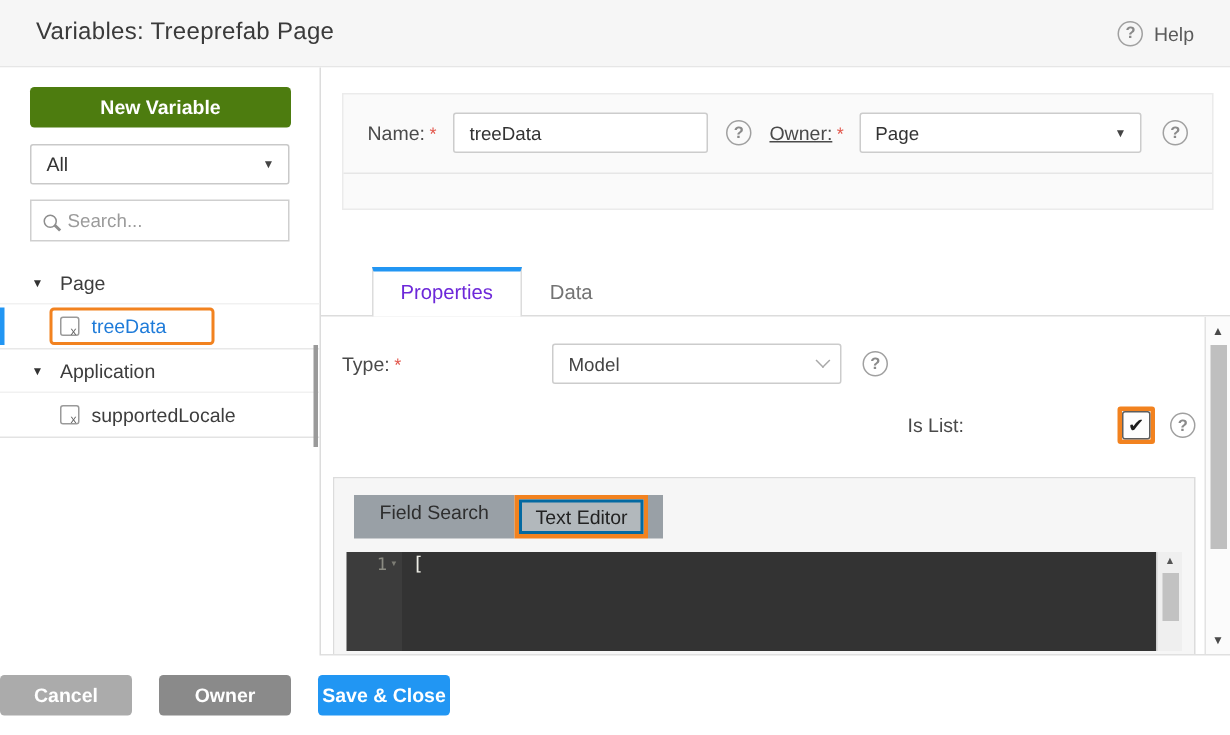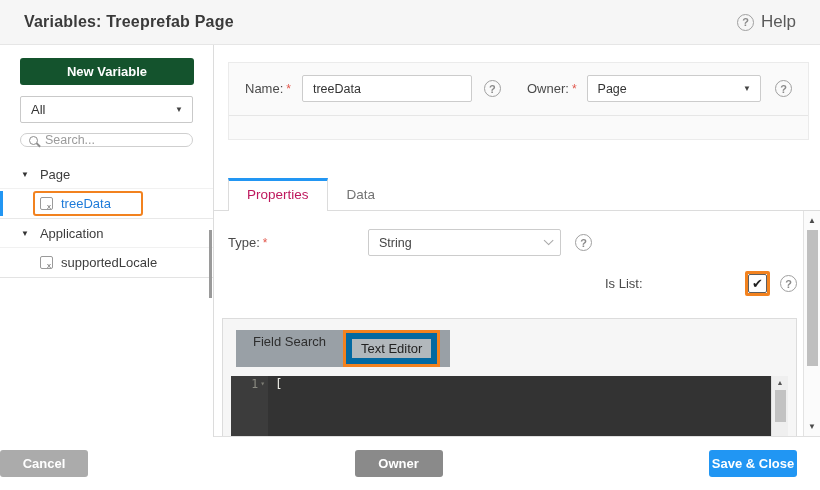--- a/index.html
+++ b/index.html
@@ -2,42 +2,42 @@
 <html><head>
 <meta charset="utf-8">
 <style>
   * { box-sizing: border-box; margin: 0; padding: 0; }
   html,body { width: 820px; height: 490px; overflow: hidden; }
   body { font-family: "Liberation Sans", "DejaVu Sans", sans-serif; background: #fff; color:#3c3c3c; }
 
   
   .app-header { height:45px; background:#f6f6f6; border-bottom:1px solid #e6e6e6;
     display:flex; align-items:center; justify-content:space-between; padding:0 24px; }
-  .app-title { font-size:16px; font-weight:700; color:#3a3a3a; letter-spacing:.2px;text-align:right; }
+  .app-title { font-size:16px; font-weight:400; color:#3a3a3a; letter-spacing:.2px;text-align:right; }
   .help-wrap { display:flex; align-items:center; gap:7px; cursor:pointer; }
-  .help-label { font-size:17px; color:#5a5a5a; }
+  .help-label { font-size:13px; color:#5a5a5a; }
 
   .qmark { width:17px; height:17px; border:1.5px solid #a0a0a0; border-radius:50%;
     display:inline-flex; align-items:center; justify-content:center; flex:0 0 auto;
     font-size:11px; color:#8a8a8a; font-weight:bold; }
   .qmark::before { content:"?"; }
 
   
   .app-body { display:flex; height:392px; }
 
   
   .sidebar { width:214px; border-right:1px solid #dcdcdc; position:relative; background:#fff; }
-  .btn-new { display:block; width:174px; margin:13px 20px 0; height:27px; background:#14532d;
+  .btn-new { display:block; width:174px; margin:13px 20px 0; height:27px; background:#4d7c0f;
     color:#fff; font-weight:bold; font-size:13px; border:none; border-radius:3px; cursor:pointer; }
   .filter-select { position:relative; margin:11px 20px 0; height:27px; border:1px solid #c9c9c9;
     border-radius:2px; background:#fff; display:flex; align-items:center; padding:0 10px;
     font-size:13px; color:#333; cursor:pointer; }
   .dd-arrow { position:absolute; right:9px; font-size:8px; color:#444; }
-  .search-box { position:relative; margin:10px 20px 0; height:14px; border:1px solid #cfcfcf;
-    border-radius:12px; background:#fff; display:flex; align-items:center; padding:0 8px; gap:7px; }
+  .search-box { position:relative; margin:10px 20px 0; height:28px; border:1px solid #cfcfcf;
+    border-radius:0; background:#fff; display:flex; align-items:center; padding:0 8px; gap:7px; }
   .mag-icon { width:9px; height:9px; border:1.5px solid #8d8d8d; border-radius:50%; position:relative; flex:0 0 auto;}
   .mag-icon::after { content:""; position:absolute; width:5px; height:1.5px; background:#8d8d8d;
     transform:rotate(45deg); right:-4px; bottom:-2px; }
   .search-ph { font-size:12.5px; color:#9b9b9b; }
 
   .tree { margin-top:13px; }
   .tree-row { height:29px; display:flex; align-items:center; border-bottom:1px solid #f1f1f1;
     cursor:pointer; position:relative; font-size:13px; color:#3d3d3d; }
   .tree-row.group { padding-left:21px; gap:11px; }
   .tree-row.leaf { padding-left:40px; gap:8px; height:30px; }
@@ -62,28 +62,28 @@
   .star { color:#e2574c; font-size:12px; margin-left:3px; }
   .txt-input { height:27px; border:1px solid #ccc; border-radius:2px; background:#fff;
     font-size:12.5px; color:#333; padding:0 10px; font-family:inherit; }
   .name-input { width:170px; margin-left:11px; }
   .sel { position:relative; height:27px; border:1px solid #ccc; border-radius:2px; background:#fff;
     display:flex; align-items:center; padding:0 22px 0 10px; font-size:12.5px; color:#333; cursor:pointer; }
   .owner-sel { width:193px; margin-left:10px; }
   .card-div { border-top:1px solid #e6e6e6; margin:13px -16px 12px; }
   .ann-box { display:inline-block; border:3px solid #f2821f; border-radius:2px; }
   .model-val { display:inline-block; padding:1px 8px; font-size:13.5px; font-weight:bold; color:#333; background:#fafafa; }
-  .gap12{margin-left:12px;} .gap26{margin-left:26px;} .gap14{margin-left:14px;} .gap10{margin-left:10px;}
+  .gap12{margin-left:12px;} .gap26{margin-left:12px;text-decoration:underline;} .gap14{margin-left:14px;} .gap10{margin-left:10px;}
 
   
   .tabbar { margin-top:35px; display:flex; align-items:flex-end; padding-left:14px;
     border-bottom:1px solid #dcdcdc; height:36px; }
   .tab { font-size:13.5px; padding:8px 19px; color:#737373; cursor:pointer; }
-  .tab.active { background:#fff; color:#be185d; border:1px solid #dcdcdc; border-bottom:none;
-    border-top:3px solid #2296f3; padding:6px 18px 9px; margin-bottom:-1px; }
+  .tab.active { background:#fff; color:#6d28d9; border:1px solid #dcdcdc; border-bottom:none;
+    border-top:3px solid #2296f3; padding:6px 18px 9px; margin-bottom:-1px;margin-left:20px; }
 
   
   .viewport { flex:1; display:flex; border-bottom:1px solid #e0e0e0; overflow:hidden; }
   .vp-content { flex:1; padding:0 6px 0 14px; overflow:hidden; min-width:0; }
   .prop-row { display:flex; align-items:center; margin-top:18px; }
   .prop-lbl { width:140px; font-size:13px; color:#4a4a4a; flex:0 0 auto; }
   .type-sel { width:193px; color:#444; }
   .chev { position:absolute; right:10px; width:7px; height:7px; border-right:1.5px solid #a9a9a9;
     border-bottom:1.5px solid #a9a9a9; transform:rotate(45deg) translateY(-3px); }
   .islist-row { margin-top:15px;justify-content:flex-end; }
@@ -93,21 +93,21 @@
 
   
   .json-panel { margin:22px 0 0 -6px; border:1px solid #dcdcdc; }
   .json-head { background:#eeeeee; border-bottom:1px solid #dcdcdc; padding:6px 12px;
     display:flex; align-items:center; justify-content:space-between; }
   .json-title { font-size:13px; color:#4a4a4a; }
   .json-body { background:#f6f6f6; padding:11px 8px 24px; }
   .seg { display:inline-flex; margin-left:5px; align-items:stretch; }
   .seg-field { background:#99a0a6; color:#2e2e2e; font-size:13px; padding:4px 17px; cursor:pointer; }
   .seg-text-ann { border:3px solid #f2821f; display:inline-flex; }
-  .seg-text { background:#b2b8bc; border:6px solid #0369a1; color:#222; font-size:13px; padding:2px 9px; cursor:pointer; }
+  .seg-text { background:#b2b8bc; border:2px solid #0369a1; color:#222; font-size:13px; padding:2px 9px; cursor:pointer; }
   .seg-tail { background:#99a0a6; width:10px; }
 
   .editor-row { display:flex; margin-top:9px; height:66px; }
   .editor { flex:1; background:#333333; overflow:hidden; font-family:"DejaVu Sans Mono","Liberation Mono",monospace;
     font-size:12.5px; line-height:16.5px; background:linear-gradient(to right,#3c3c3c 37px,#333333 37px); }
   .code-line { display:flex; white-space:pre; }
   .ln { width:37px; flex:0 0 auto; color:#8b8b82; text-align:right; padding-right:3px; font-size:11.5px;
     display:inline-flex; justify-content:flex-end; align-items:center; gap:2px; }
   .fold { font-size:8px; color:#7d7d75; }
   .code-txt { padding-left:7px; }
@@ -117,22 +117,22 @@
   .ed-up { position:absolute; top:3px; left:0; right:0; text-align:center; font-size:7px; color:#555; cursor:pointer;}
   .ed-thumb { position:absolute; top:14px; left:3px; width:11px; height:32px; background:#c2c2c2; cursor:pointer;}
 
   
   .outer-scroll { width:17px; background:#fbfbfb; border-left:1px solid #e3e3e3; position:relative; flex:0 0 auto; }
   .os-up { position:absolute; top:5px; left:0; right:0; text-align:center; font-size:8px; color:#4a4a4a; cursor:pointer; }
   .os-down { position:absolute; bottom:5px; left:0; right:0; text-align:center; font-size:8px; color:#4a4a4a; cursor:pointer; }
   .os-thumb { position:absolute; top:19px; left:3px; width:11px; height:136px; background:#bfbfbf; cursor:pointer; }
 
   
-  .footer { height:53px; background:#fff; display:flex; align-items:center; justify-content:space-between;
-    padding-right:23px; gap:18px; }
+  .footer { height:53px; background:#fff; display:flex; align-items:center; justify-content:flex-start;
+    gap:18px; }
   .btn { width:88px; height:27px; border:none; border-radius:3px; color:#fff; font-weight:bold;
     font-size:13px; cursor:pointer; font-family:inherit; }
   .btn-cancel { background:#ababab; }
   .btn-save { background:#8a8a8a; }
   .btn-saveclose { background:#2196f3; }
 </style>
 </head>
 <body>
 
 <div class="app-header">
@@ -203,21 +203,21 @@
     <div class="tabbar">
       <div class="tab active">Properties</div>
       <div class="tab">Data</div>
     </div>
 
     <div class="viewport">
       <div class="vp-content">
         <div class="prop-row">
           <span class="prop-lbl"><span>Type:</span><span class="star">*</span></span>
           <div class="sel type-sel">
-            <span>String</span>
+            <span>Model</span>
             <span class="chev"></span>
           </div>
           <span class="qmark gap14"></span>
         </div>
 
         <div class="prop-row islist-row">
           <span class="prop-lbl">Is List:</span>
           <span class="cb-wrap">
             <span class="checkbox">✔</span>
           </span>

